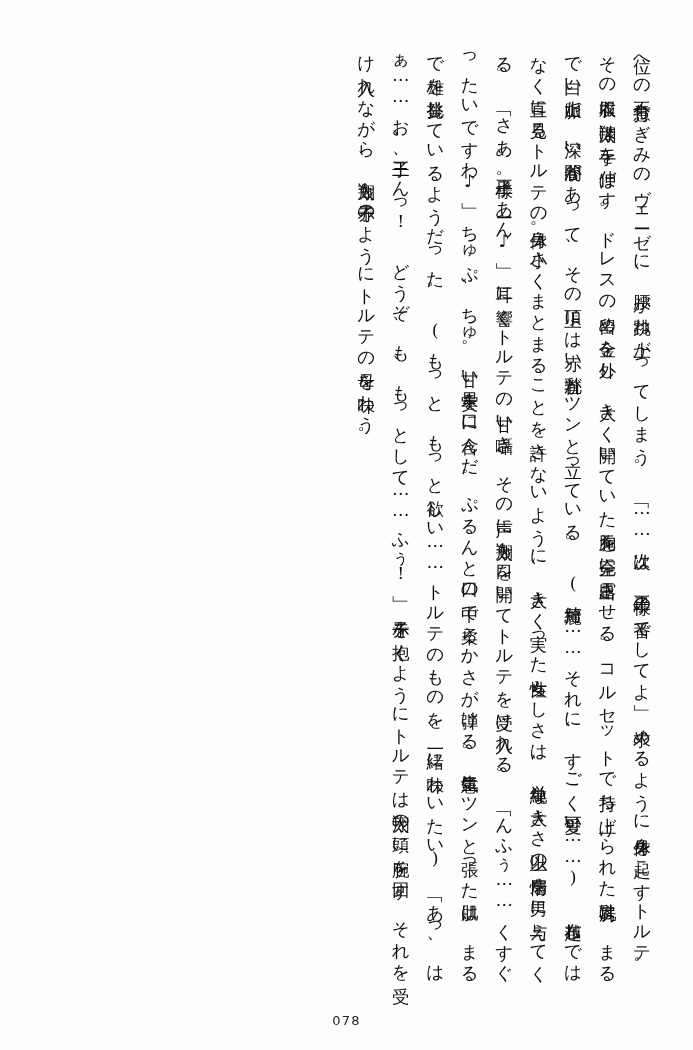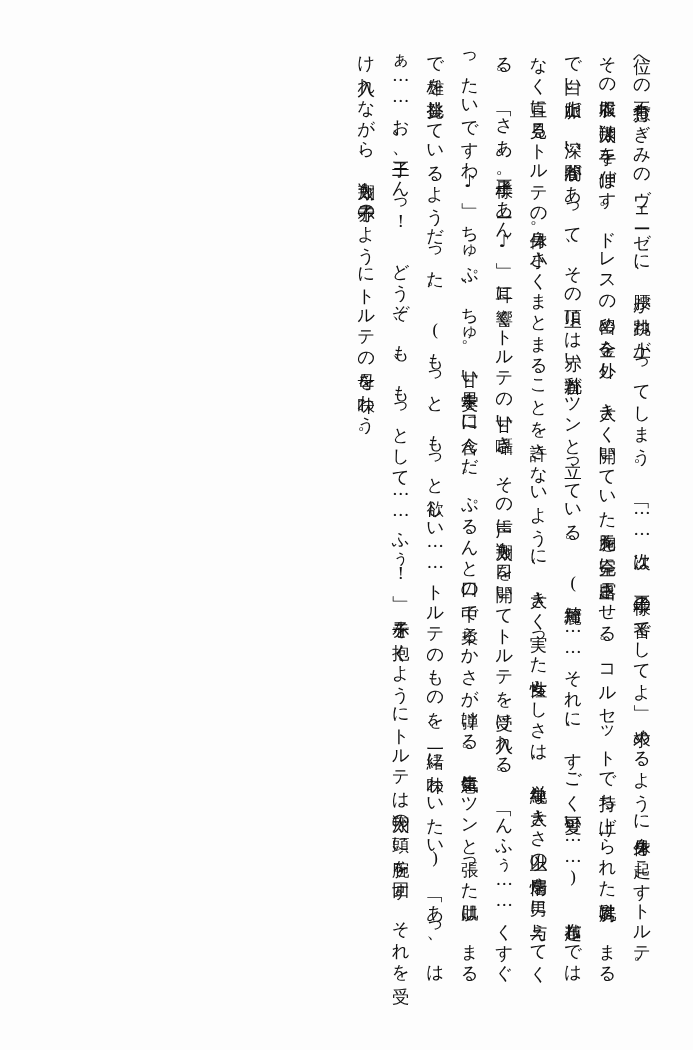--- a/index.html
+++ b/index.html
@@ -61,14 +61,15 @@
 (綺麗だ……それに、すごく可愛い……)
 布越しではなく直に見るトルテの身体。小さくまとまることを許さないように、大きく実った女性らしさは、単純な大きさ以上の扇情を男に与えてくる。
 「さあ、王子様。あーん♪」
 耳に響くトルテの甘い囁き。その声に翔太も口を開いてトルテを受け入れる。
 「んふぅ……くすぐったいですわ♪」
 ちゅぷ、ちゅ。甘い果実を口に含んだ。ぷるんと口の中で柔らかさが弾ける。生意気にツンと張った肌は、まるで雄を挑発しているようだった。
 (もっと、もっと欲しい……トルテのものを、一緒に味わいたい)
 「あっ、はぁ……お、王子、んっ!　どうぞ、も、もっとして……ふぅ!」
 赤子を抱くようにトルテは翔太の頭に腕を回す。それを受け入れながら、翔太も赤子のようにトルテの母を味わう。</div>
 
+  <div id="page-number">078</div>
 
 </div>
 
 </body></html>

